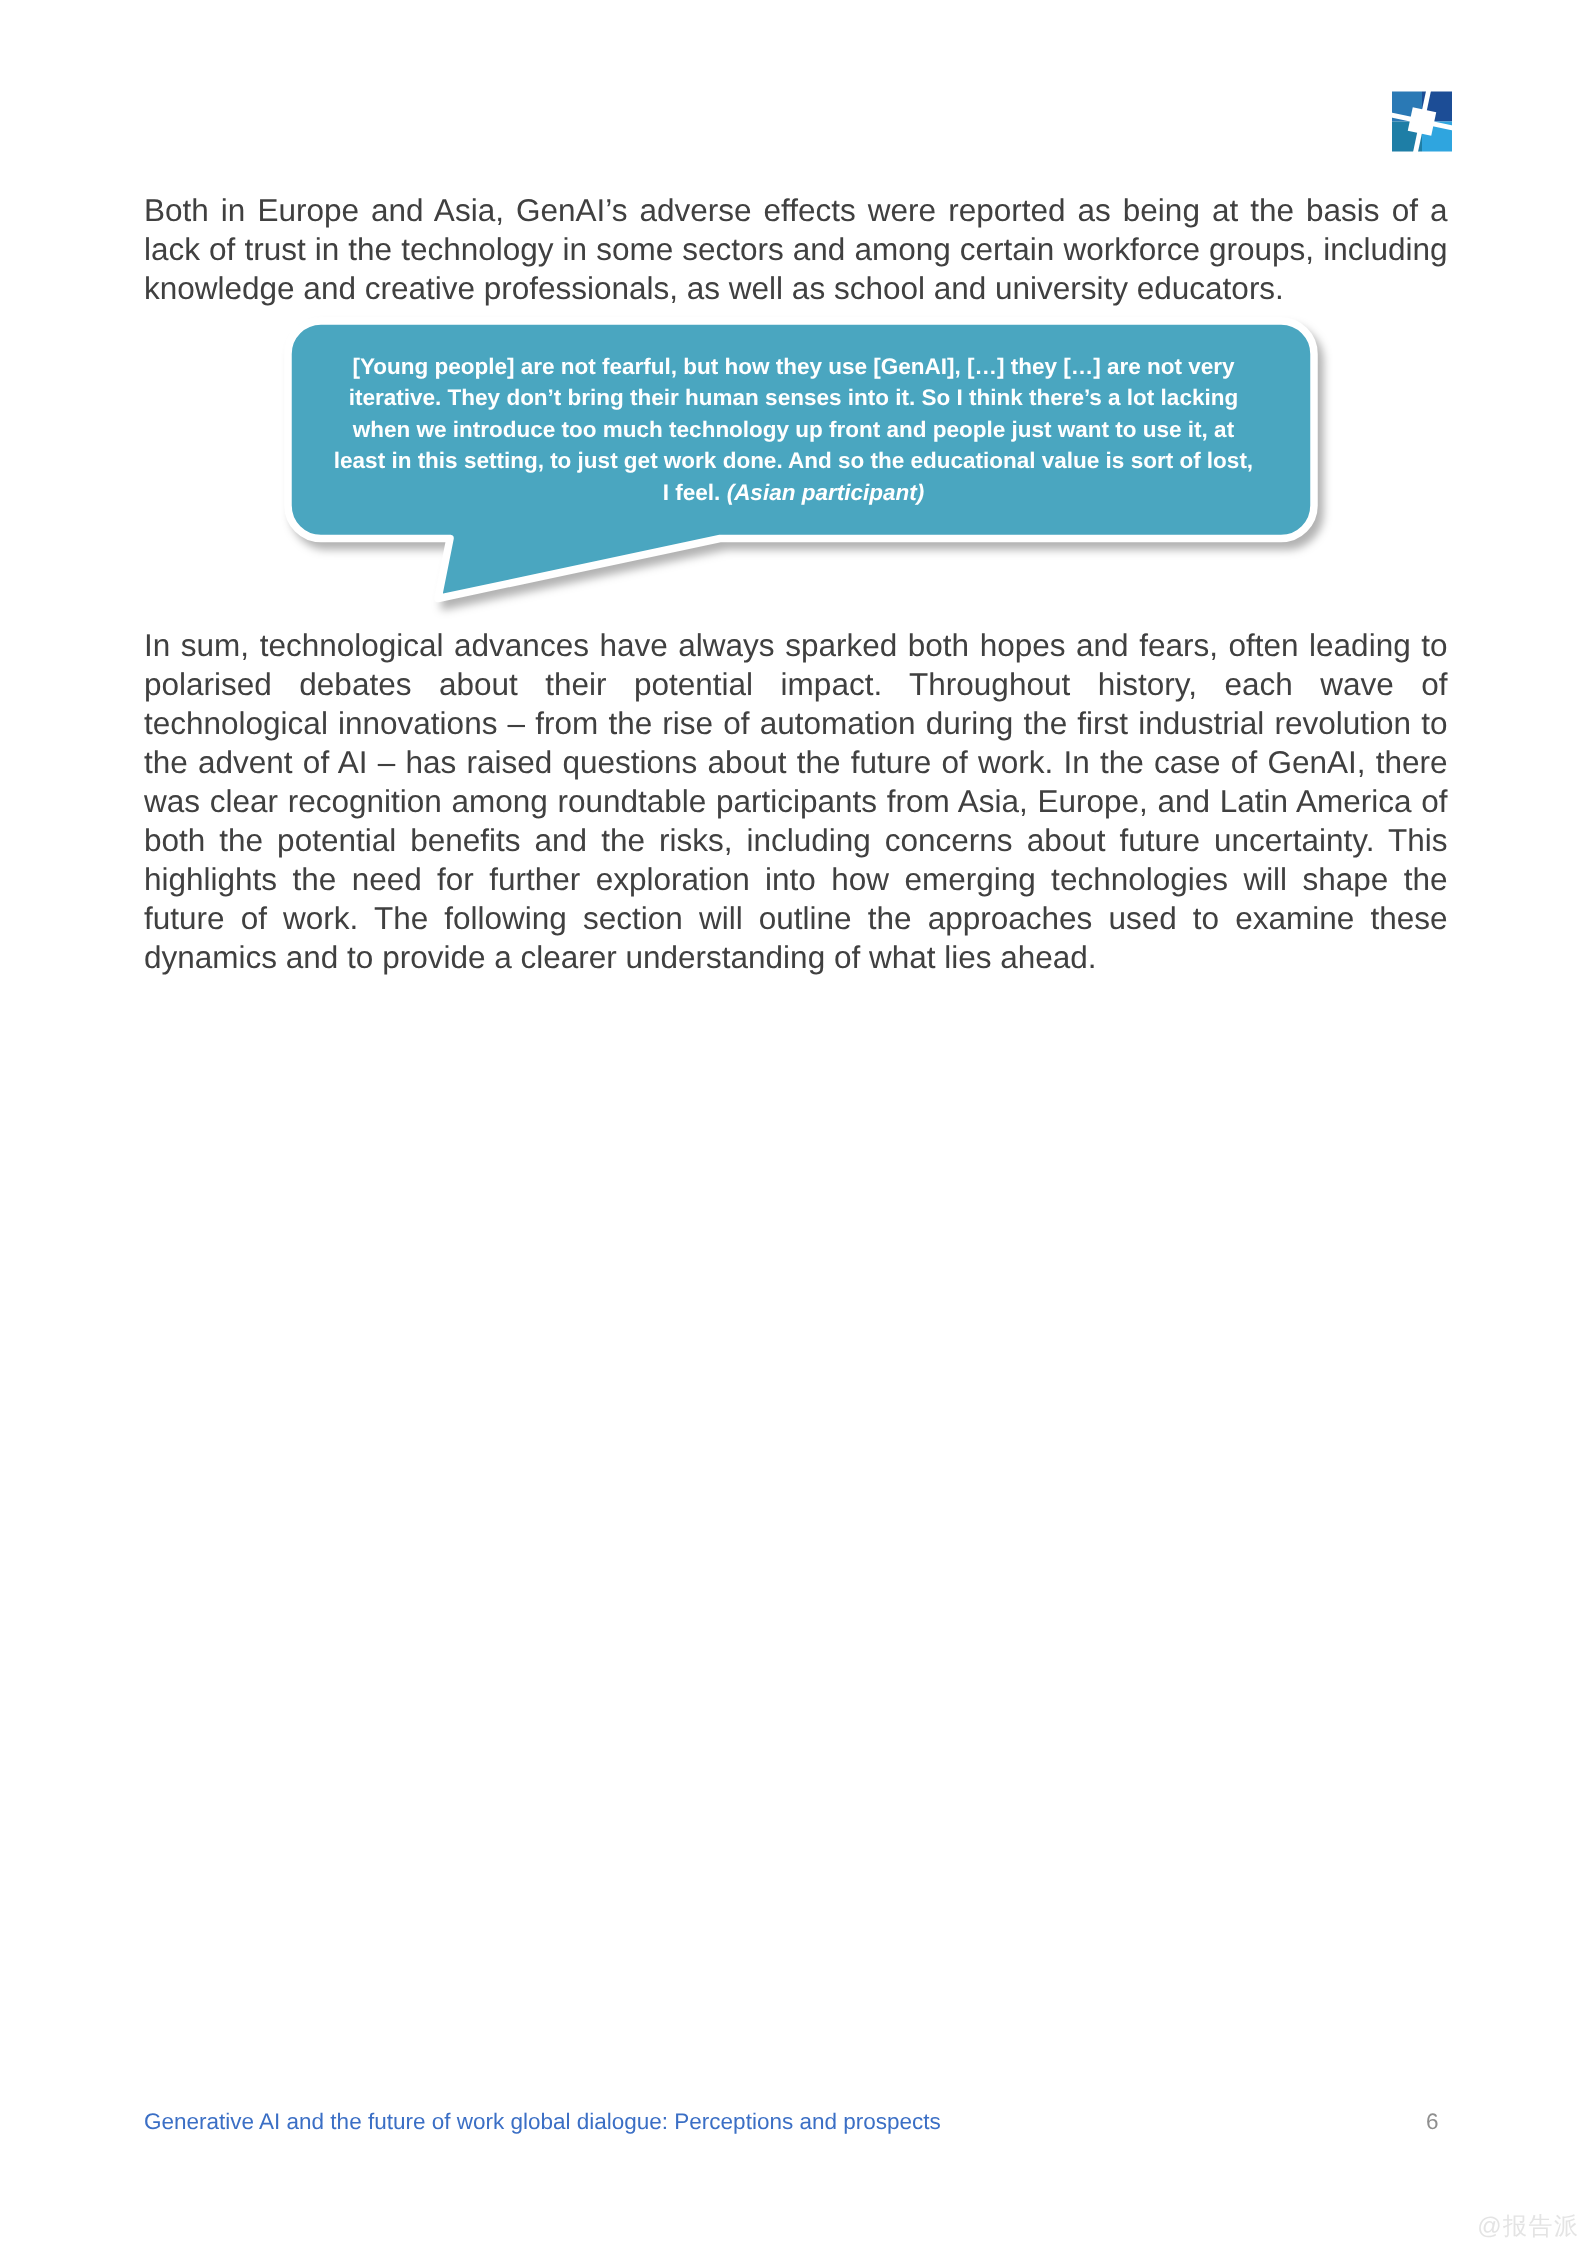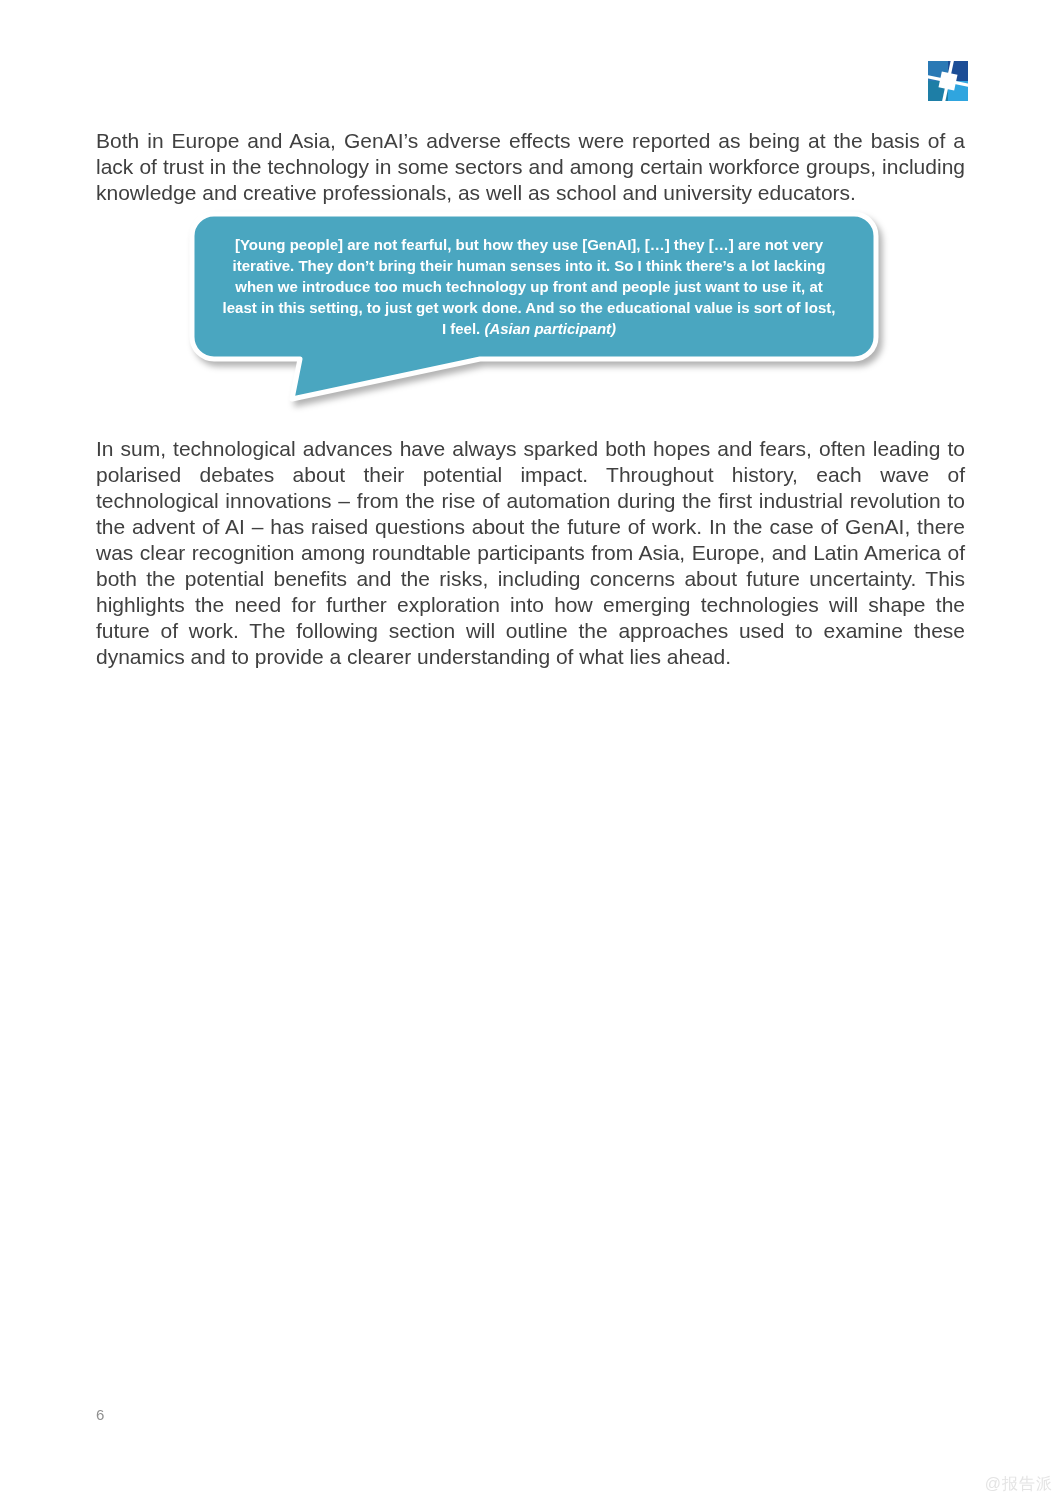--- a/index.html
+++ b/index.html
@@ -58,21 +58,21 @@
     right: 44px;
     top: 24px;
     text-align: center;
     color: #ffffff;
     font-weight: bold;
     font-size: 15px;
     line-height: 21px;
   }
   .quote-text .attr { font-style: italic; }
 
-  .par2 { margin-top: 26px; }
+  .par2 { margin-top: 8px; }
 
   .footer {
     position: absolute;
     left: 96px;
     top: 1406px;
     width: 869px;
     display: flex;
     justify-content: space-between;
     align-items: baseline;
   }
@@ -123,16 +123,17 @@
       <path d="M 26 4 H 666 A 22 22 0 0 1 688 26 V 127 A 22 22 0 0 1 666 149 H 292 L 104 189 L 112 149 H 26 A 22 22 0 0 1 4 127 V 26 A 22 22 0 0 1 26 4 Z" fill="#4aa6c0" stroke="#ffffff" stroke-width="5" stroke-linejoin="round"></path>
     </svg>
     <div class="quote-text"><span>[Young people] are not fearful, but how they use [GenAI], […] they […] are not very iterative. They don’t bring their human senses into it. So I think there’s a lot lacking when we introduce too much technology up front and people just want to use it, at least in this setting, to just get work done. And so the educational value is sort of lost, I feel.</span> <span class="attr">(Asian participant)</span></div>
   </div>
 
   <p class="body-par par2">In sum, technological advances have always sparked both hopes and fears, often leading to polarised debates about their potential impact. Throughout history, each wave of technological innovations – from the rise of automation during the first industrial revolution to the advent of AI – has raised questions about the future of work. In the case of GenAI, there was clear recognition among roundtable participants from Asia, Europe, and Latin America of both the potential benefits and the risks, including concerns about future uncertainty. This highlights the need for further exploration into how emerging technologies will shape the future of work. The following section will outline the approaches used to examine these dynamics and to provide a clearer understanding of what lies ahead.</p>
 
 </div>
 
 <div class="footer">
+  <span class="footer-title">Generative AI and the future of work global dialogue: Perceptions and prospects</span>
   <span class="footer-page">6</span>
 </div>
 
 <div class="watermark">@报告派</div>
 
 </body></html>

